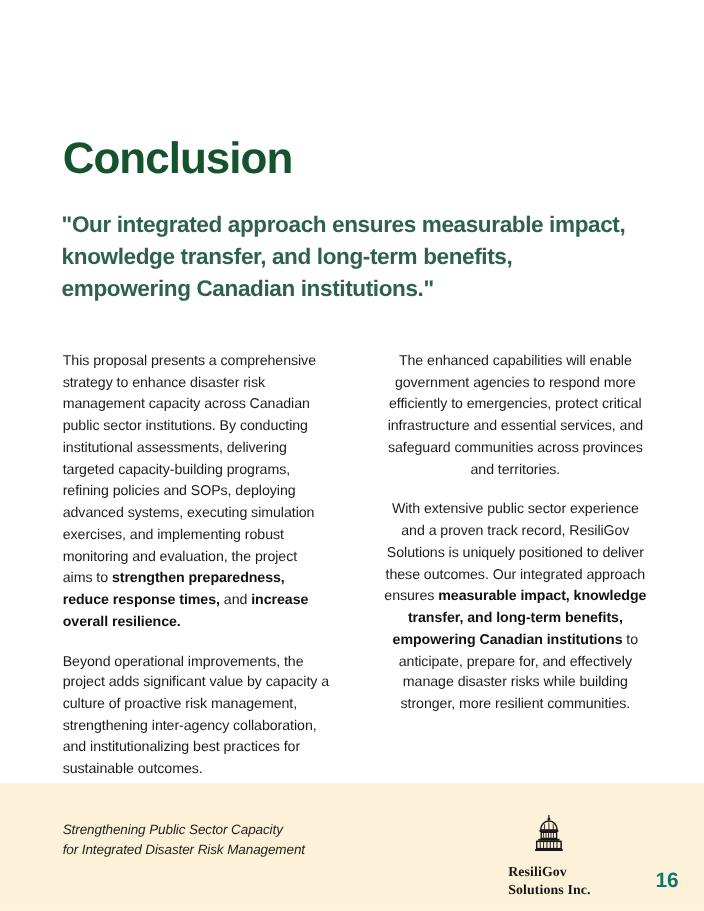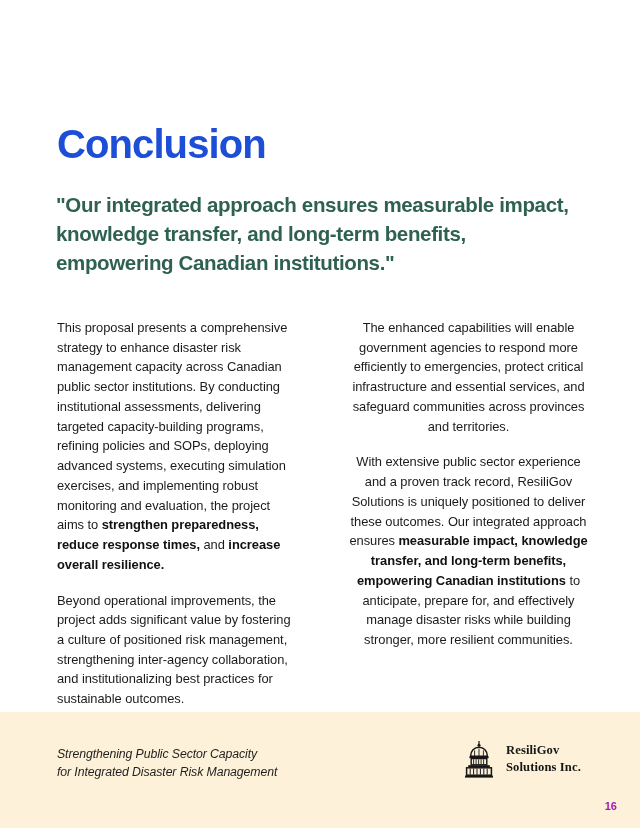--- a/index.html
+++ b/index.html
@@ -23,21 +23,21 @@
   }
 
   
   .title {
     position: absolute;
     left: 57px;
     top: 122px;
     font-size: 40px;
     font-weight: bold;
     letter-spacing: -0.9px;
-    color: #1d4ed8;
+    color: #14532d;
     line-height: 1.1;
     margin: 0;
   }
 
   
   .quote {
     position: absolute;
     left: 56px;
     top: 190px;
     width: 530px;
@@ -104,59 +104,60 @@
     letter-spacing: -0.1px;
     white-space: pre-line;
   }
   .footer-logo {
     position: absolute;
     left: 462px;
     top: 28px;
     display: flex;
     align-items: center;
     gap: 10px;
+    flex-direction: column;
   }
   .logo-mark {
     width: 34px;
     height: 38px;
     flex: 0 0 34px;
     display: block;
   }
   .logo-text {
     font-family: "Liberation Serif", serif;
     font-size: 12.6px;
     font-weight: bold;
     line-height: 1.32;
     color: #161616;
     white-space: pre-line;
     letter-spacing: 0.1px;
   }
   .page-number {
     position: absolute;
     right: 23px;
     bottom: 16px;
-    font-size: 11px;
+    font-size: 19px;
     font-weight: bold;
-    color: #a21caf;
+    color: #0f766e;
   }
 </style>
 </head>
 <body>
 
 <div class="page">
 
   <h1 class="title">Conclusion</h1>
 
   <p class="quote">"Our integrated approach ensures measurable impact, knowledge transfer, and long-term benefits, empowering Canadian institutions."</p>
 
   <div class="columns">
 
     <div class="col left">
       <p><span>This proposal presents a comprehensive strategy to enhance disaster risk management capacity across Canadian public sector institutions. By conducting institutional assessments, delivering targeted capacity-building programs, refining policies and SOPs, deploying advanced systems, executing simulation exercises, and implementing robust monitoring and evaluation, the project aims to </span><b>strengthen preparedness, reduce response times,</b><span> and </span><b>increase overall resilience.</b></p>
-      <p>Beyond operational improvements, the project adds significant value by fostering a culture of positioned risk management, strengthening inter-agency collaboration, and institutionalizing best practices for sustainable outcomes.</p>
+      <p>Beyond operational improvements, the project adds significant value by capacity a culture of proactive risk management, strengthening inter-agency collaboration, and institutionalizing best practices for sustainable outcomes.</p>
     </div>
 
     <div class="col right">
       <p>The enhanced capabilities will enable government agencies to respond more efficiently to emergencies, protect critical infrastructure and essential services, and safeguard communities across provinces and territories.</p>
       <p><span>With extensive public sector experience and a proven track record, ResiliGov Solutions is uniquely positioned to deliver these outcomes. Our integrated approach ensures </span><b>measurable impact, knowledge transfer, and long-term benefits, empowering Canadian institutions</b><span> to anticipate, prepare for, and effectively manage disaster risks while building stronger, more resilient communities.</span></p>
     </div>
 
   </div>
 
   <div class="footer">

